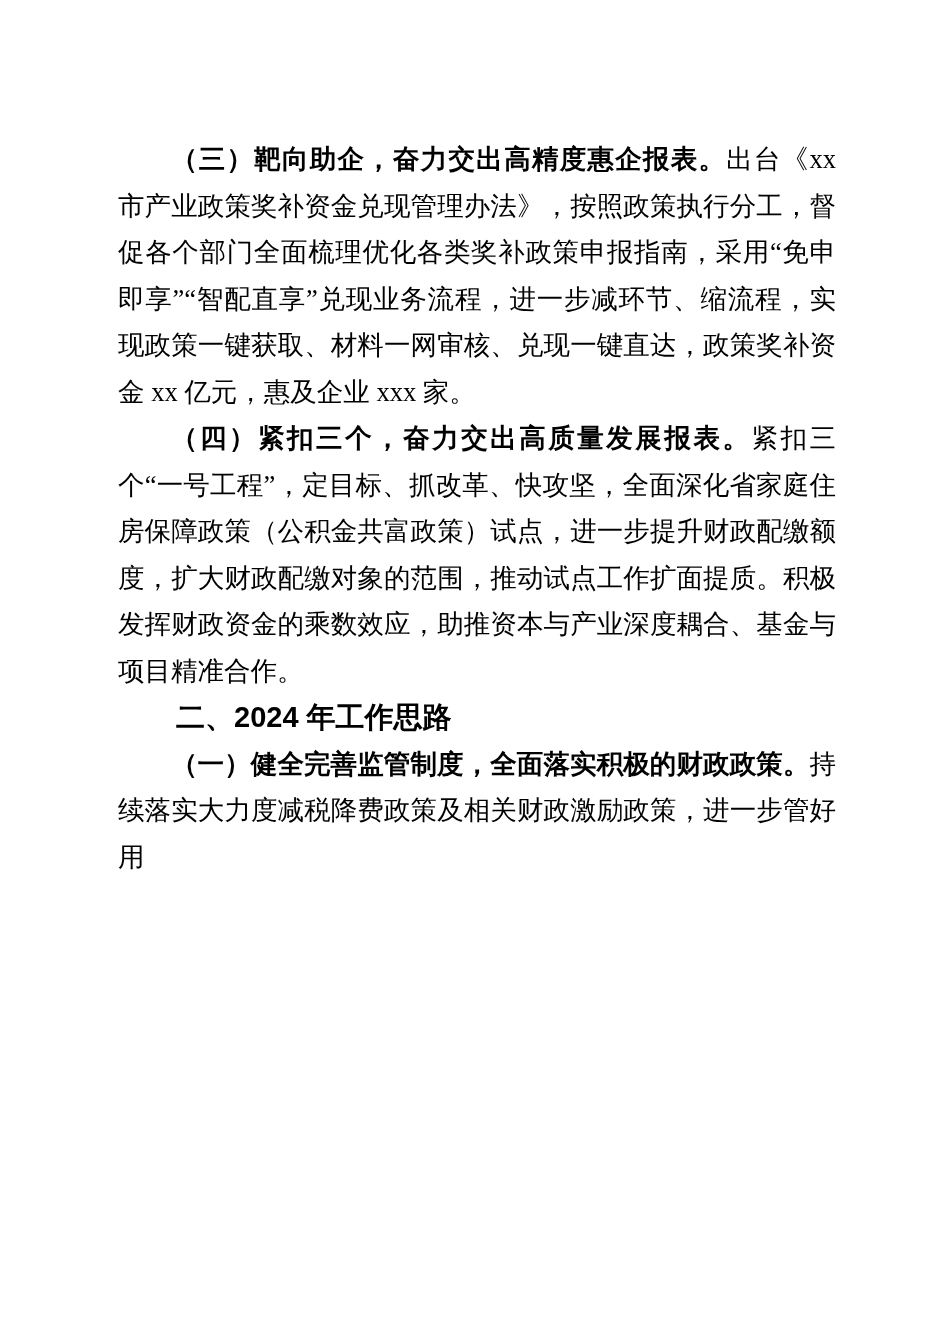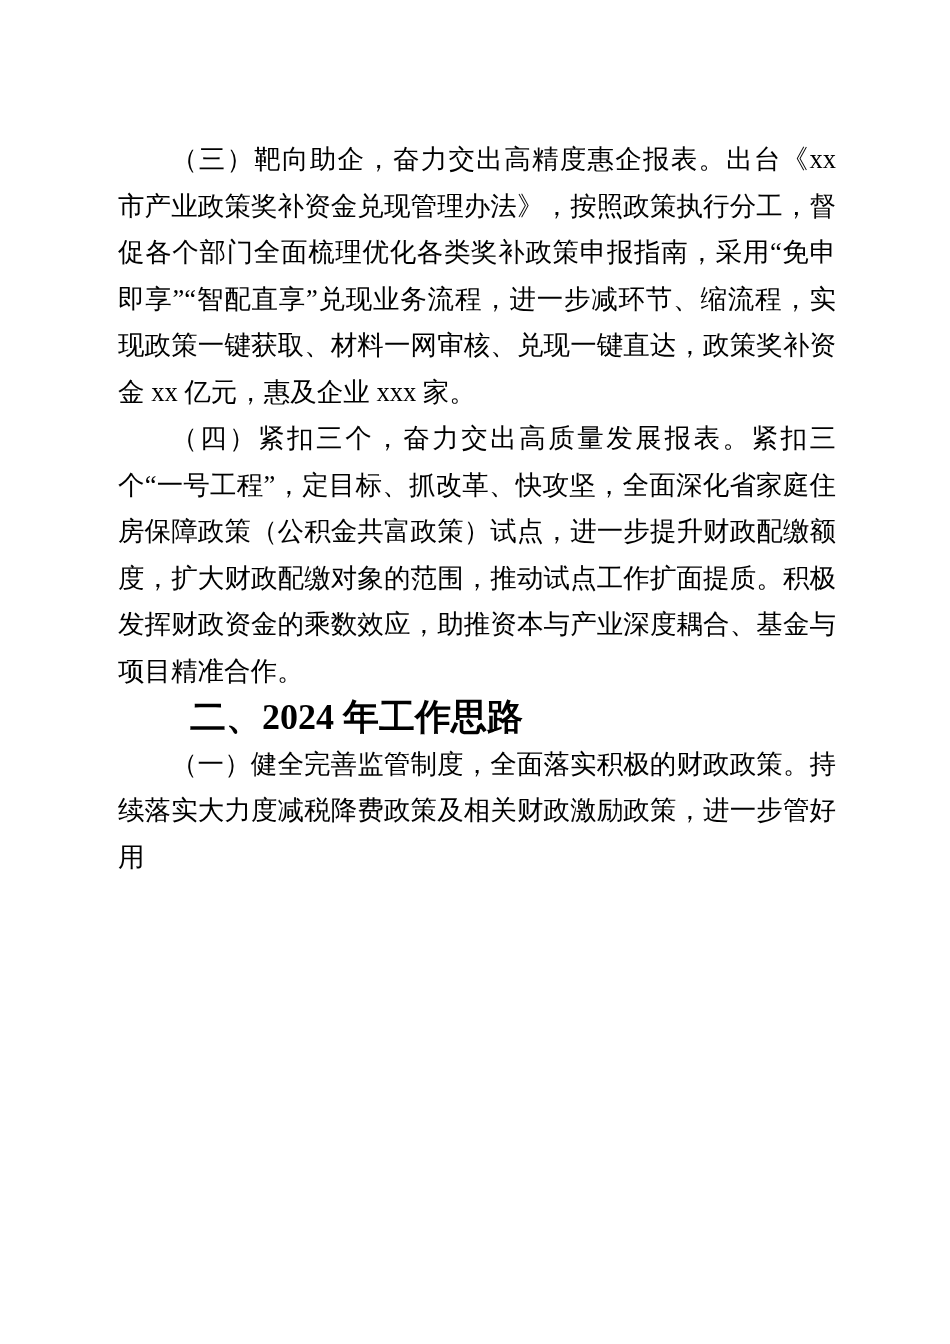--- a/index.html
+++ b/index.html
@@ -22,29 +22,29 @@
     text-align: justify;
     text-justify: inter-character;
     letter-spacing: 0;
   }
   .para {
     margin: 0;
     padding: 0;
     text-indent: 2em;
   }
   .lead {
-    font-weight: 400;
+    font-weight: 700;
   }
   .heading {
     margin: 0;
     padding: 0;
     text-indent: 2em;
-    font-family: Liberation Serif, serif;
+    font-family: Liberation Sans, sans-serif;
     font-weight: 700;
-    font-size: 36px;
+    font-size: 29px;
     line-height: 46.5px;
     text-align: left;
   }
 </style>
 </head>
 <body>
 
 <div class="page">
   <div class="doc">
 

